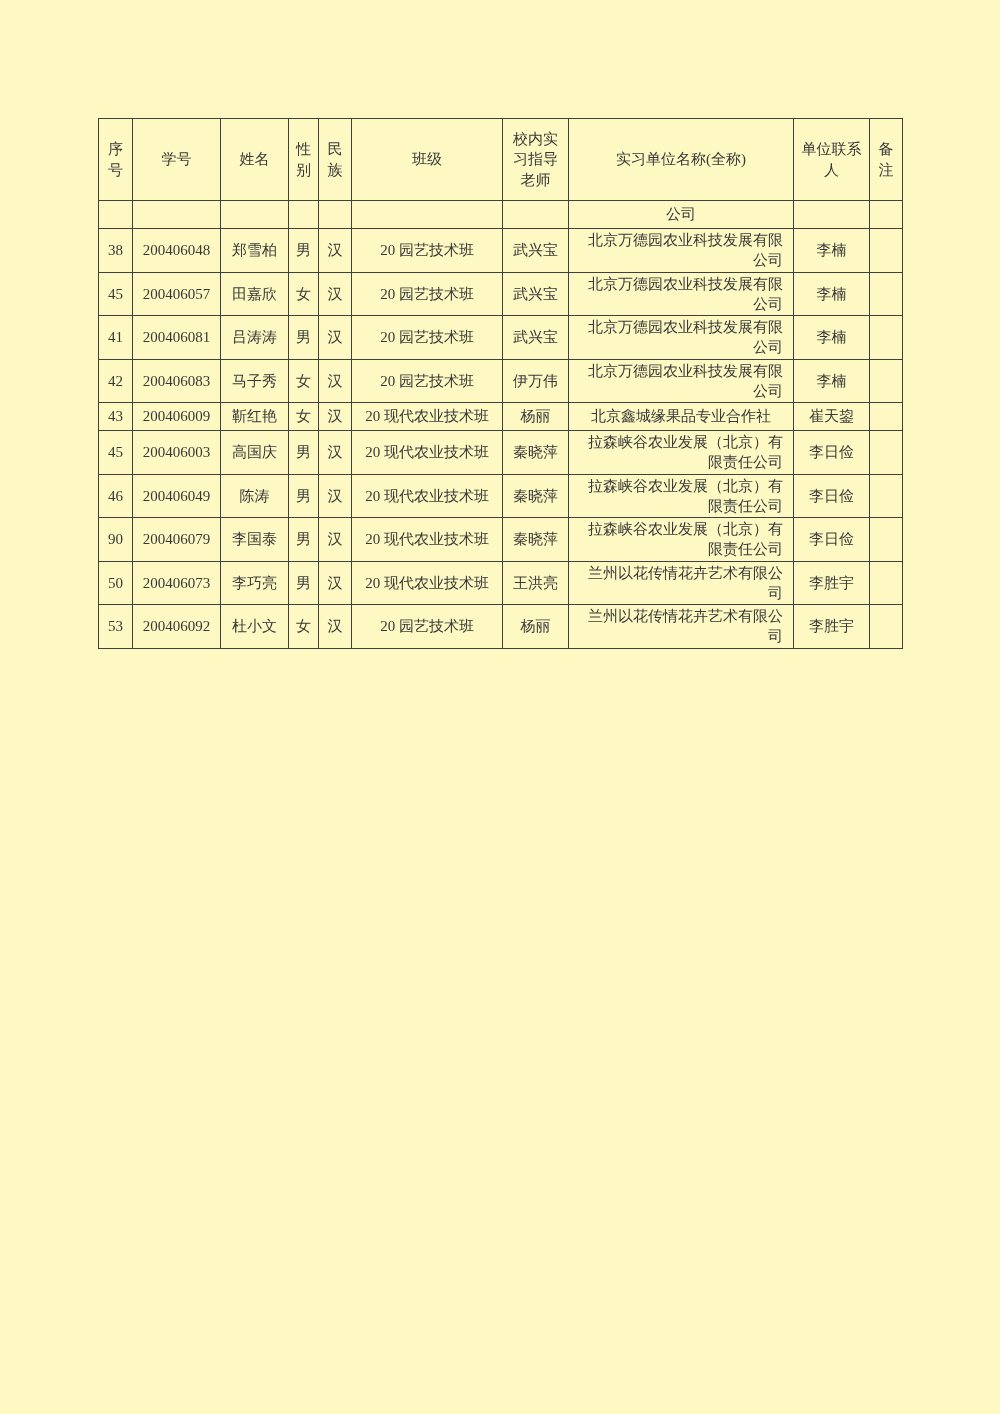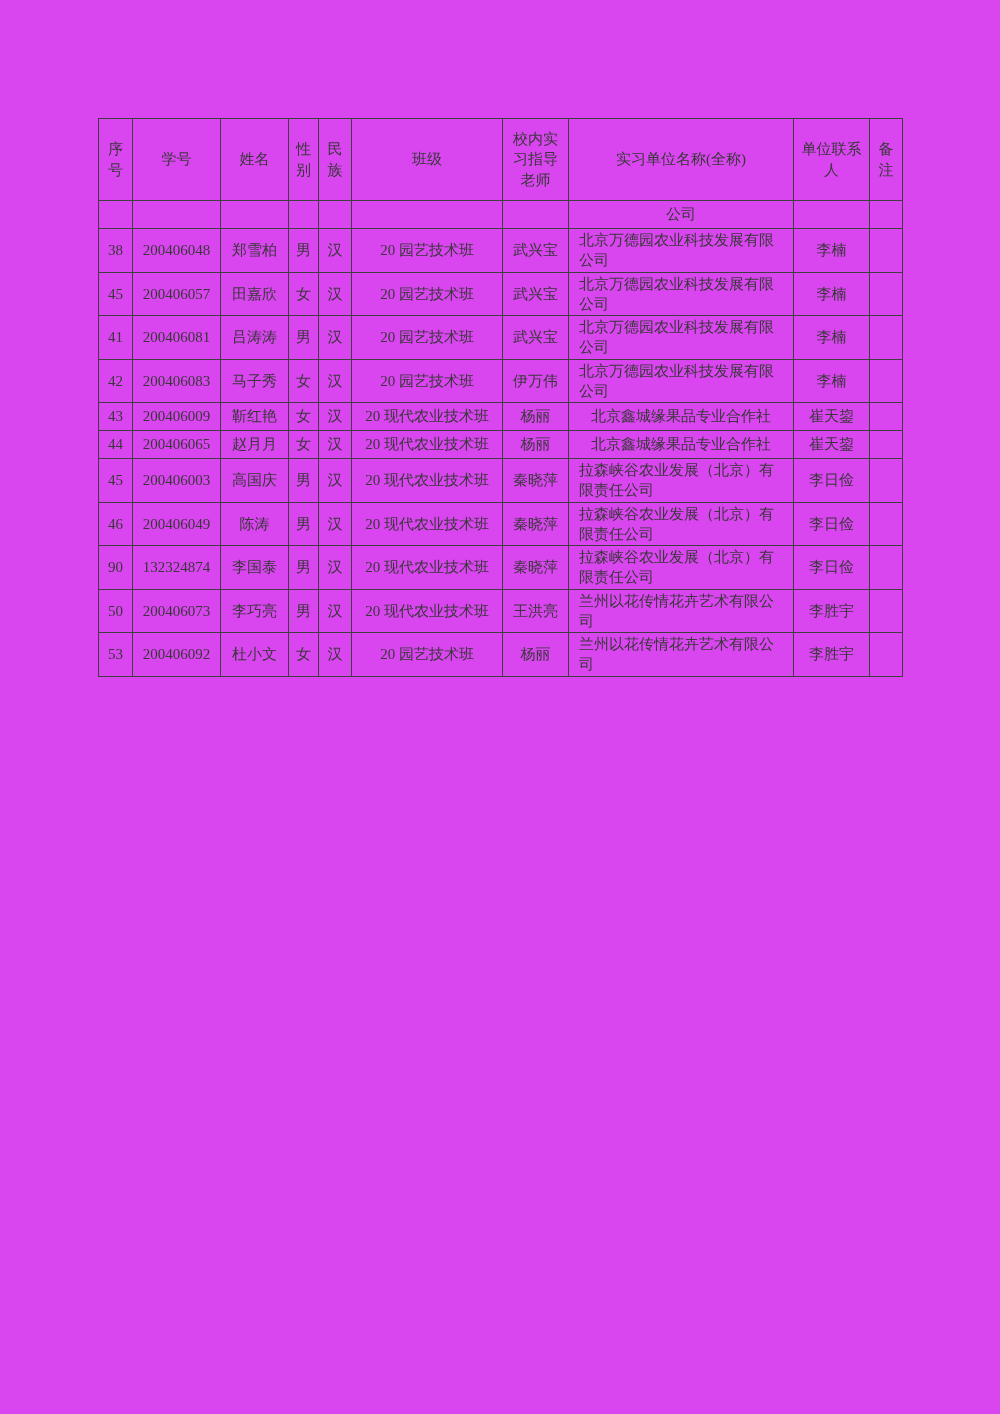--- a/index.html
+++ b/index.html
@@ -6,21 +6,21 @@
     margin: 0;
     padding: 0;
     background: #ffffff;
     font-family: "Liberation Serif", "DejaVu Serif", serif;
     color: #383838;
   }
   .page {
     position: relative;
     width: 1000px;
     height: 1414px;
-    background: #d946ef;
+    background: #fef9c3;
     overflow: hidden;
   }
   table.roster {
     position: absolute;
     left: 98px;
     top: 118px;
     width: 804px;
     border-collapse: collapse;
     table-layout: fixed;
     font-size: 15px;
@@ -38,21 +38,21 @@
   tr.header-row { height: 82px; }
   tr.row-s { height: 28px; }
   tr.row-t { height: 40px; }
   .hwrap { display: inline-block; }
   .hwrap.h0, .hwrap.h3, .hwrap.h4, .hwrap.h9 { max-width: 1.5em; }
   .hwrap.h6 { max-width: 3.5em; }
   .hwrap.h8 { max-width: 4.5em; }
   .co {
     display: inline-block;
     max-width: 13.6em;
-    text-align: left;
+    text-align: right;
     word-break: break-all;
   }
 </style>
 </head>
 <body>
 
 <div class="page">
   <table class="roster">
     <colgroup>
       <col style="width:34px">
@@ -146,32 +146,20 @@
           <td>200406009</td>
           <td>靳红艳</td>
           <td>女</td>
           <td>汉</td>
           <td>20 现代农业技术班</td>
           <td>杨丽</td>
           <td><div class="co">北京鑫城缘果品专业合作社</div></td>
           <td>崔天鋆</td>
           <td></td>
         </tr>
-        <tr class="row-s">
-          <td>44</td>
-          <td>200406065</td>
-          <td>赵月月</td>
-          <td>女</td>
-          <td>汉</td>
-          <td>20 现代农业技术班</td>
-          <td>杨丽</td>
-          <td><div class="co">北京鑫城缘果品专业合作社</div></td>
-          <td>崔天鋆</td>
-          <td></td>
-        </tr>
         <tr class="row-t">
           <td>45</td>
           <td>200406003</td>
           <td>高国庆</td>
           <td>男</td>
           <td>汉</td>
           <td>20 现代农业技术班</td>
           <td>秦晓萍</td>
           <td><div class="co">拉森峡谷农业发展（北京）有限责任公司</div></td>
           <td>李日俭</td>
@@ -184,21 +172,21 @@
           <td>男</td>
           <td>汉</td>
           <td>20 现代农业技术班</td>
           <td>秦晓萍</td>
           <td><div class="co">拉森峡谷农业发展（北京）有限责任公司</div></td>
           <td>李日俭</td>
           <td></td>
         </tr>
         <tr class="row-t">
           <td>90</td>
-          <td>132324874</td>
+          <td>200406079</td>
           <td>李国泰</td>
           <td>男</td>
           <td>汉</td>
           <td>20 现代农业技术班</td>
           <td>秦晓萍</td>
           <td><div class="co">拉森峡谷农业发展（北京）有限责任公司</div></td>
           <td>李日俭</td>
           <td></td>
         </tr>
         <tr class="row-t">

